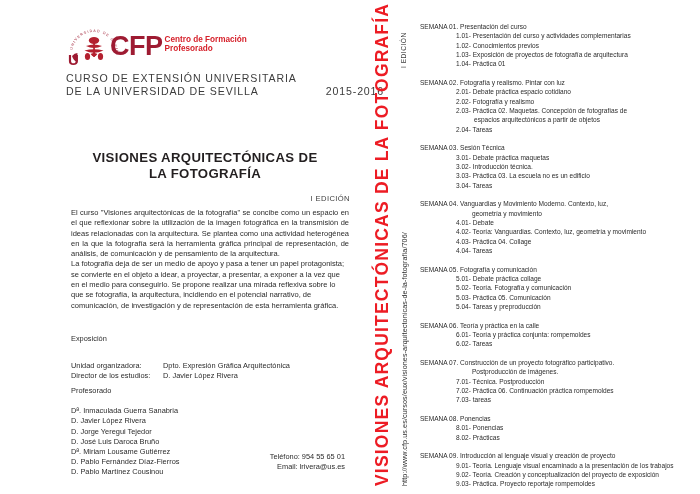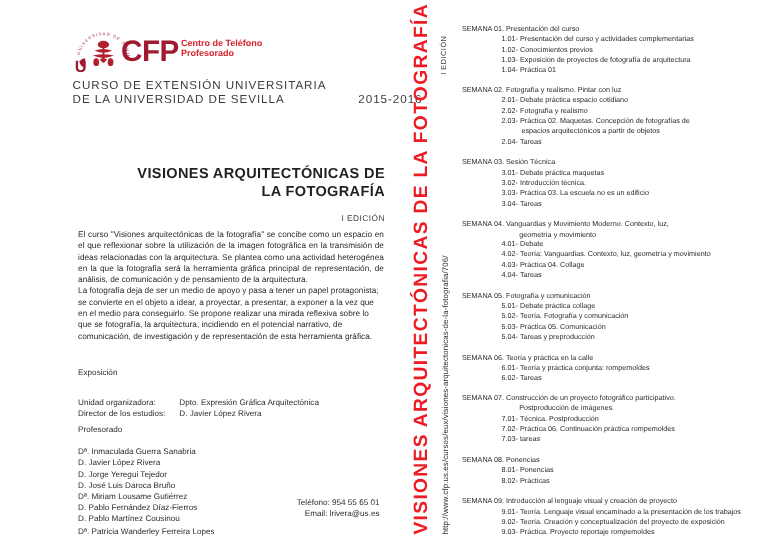--- a/index.html
+++ b/index.html
@@ -84,20 +84,21 @@
     left: 60px; top: 150px;
     width: 290px;
     text-align: right;
   }
   #main-title {
     font-size: 13.2px;
     line-height: 15.5px;
     font-weight: bold;
     letter-spacing: 0.35px;
     color: #231f20;
+    text-align: center;
   }
   #edition-label {
     margin-top: 13px;
     font-size: 7.6px;
     letter-spacing: 0.4px;
     color: #3c3c3c;
   }
 
   
   #body-text {
@@ -221,21 +222,21 @@
       </g>
       <g fill="#9e1b32">
         <path d="M6 30 q1.4 4.6 5.4 6.4 l0 -9.4 q-2.8 0 -5.4 3 Z"></path>
       </g>
       <text x="2" y="39.4" font-size="15" font-weight="bold" fill="#9e1b32" font-family="Liberation Sans, sans-serif">U</text>
     </svg>
 
     <div id="cfp-lockup">
       <span id="cfp-letters">CFP</span>
       <span id="cfp-sub">
-        <span>Centro de Teléfono</span><br>
+        <span>Centro de Formación</span><br>
         <span>Profesorado</span>
       </span>
     </div>
   </div>
 
   <div id="course-heading">
     <div>CURSO DE EXTENSIÓN UNIVERSITARIA</div>
     <div class="line2">
       <span class="txt">DE LA UNIVERSIDAD DE SEVILLA</span>
       <span class="years">2015-2016</span>
@@ -270,21 +271,20 @@
   <div id="faculty-section">
     <div class="sect-title">Profesorado</div>
     <div id="faculty-list">
         <div class="name">Dª. Inmaculada Guerra Sanabria</div>
         <div class="name">D. Javier López Rivera</div>
         <div class="name">D. Jorge Yeregui Tejedor</div>
         <div class="name">D. José Luis Daroca Bruño</div>
         <div class="name">Dª. Miriam Lousame Gutiérrez</div>
         <div class="name">D. Pablo Fernández Díaz-Fierros</div>
         <div class="name">D. Pablo Martínez Cousinou</div>
-        <div class="name">Dª. Patricia Wanderley Ferreira Lopes</div>
       </div>
   </div>
 
   <div id="contact-block">
     <div>Teléfono: 954 55 65 01</div>
     <div>Email: lrivera@us.es</div>
   </div>
 </div>
 
 <div id="vertical-band">

